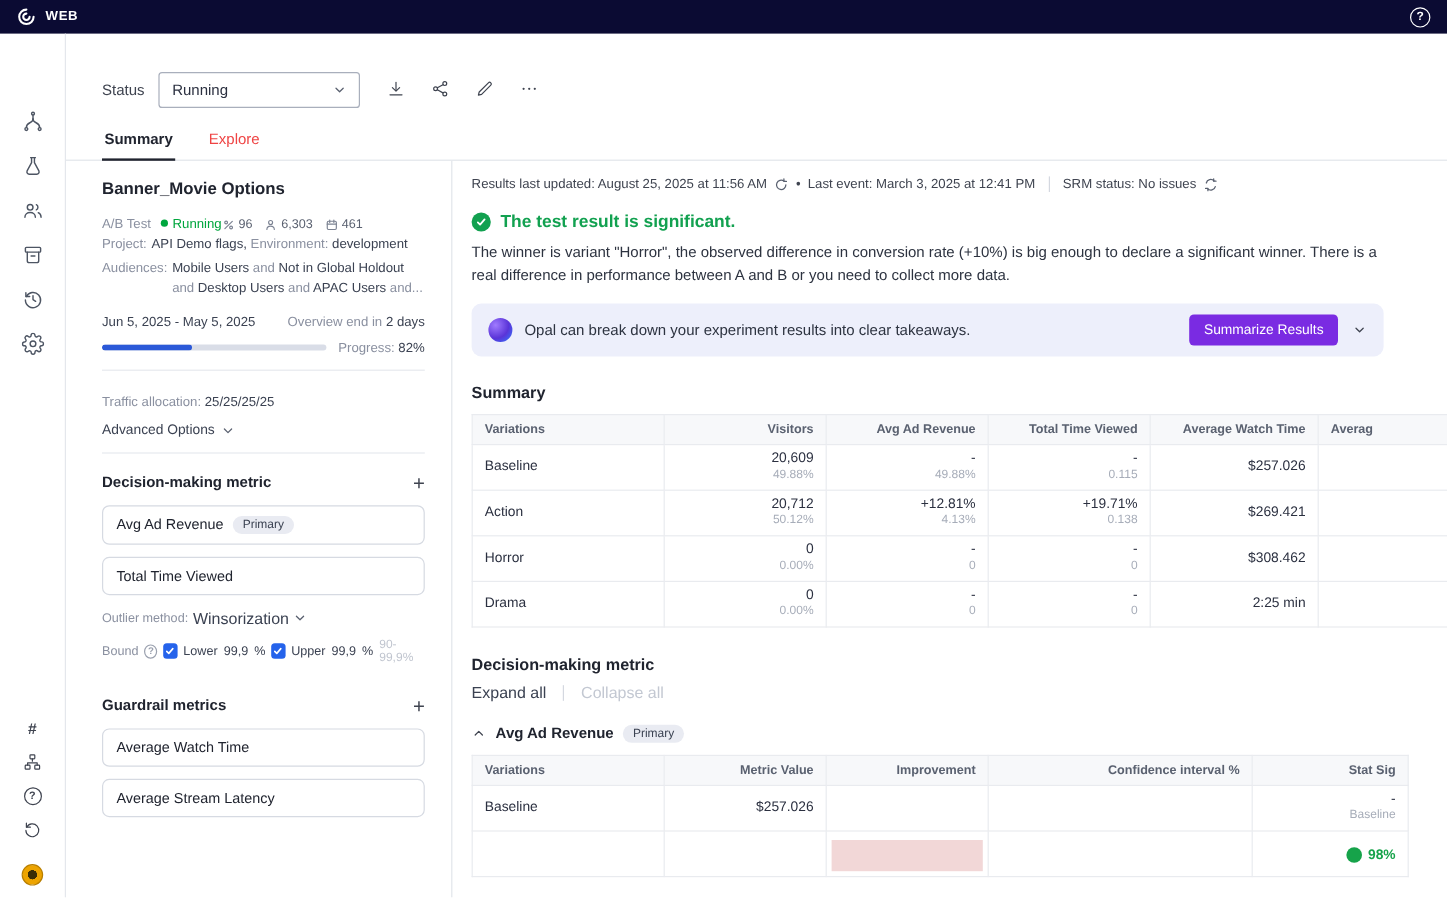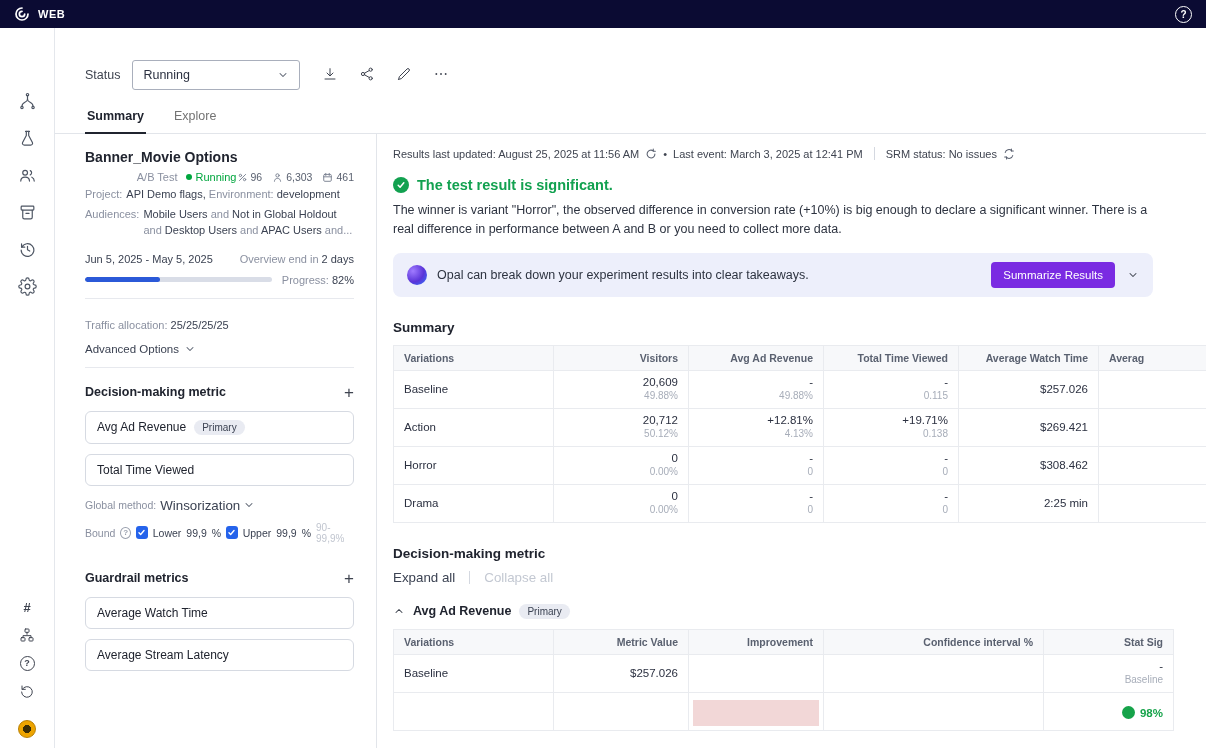--- a/index.html
+++ b/index.html
@@ -37,29 +37,29 @@
   .back-link{display:inline-flex;gap:5px;align-items:center;color:#2563eb;font-size:12px;margin-top:4px}
   .page-title{font-size:26px;font-weight:400;color:#252a3a;margin-top:6px}
   .page-desc{font-size:10.5px;color:#4a5160;margin-top:6px}
   .hdr-right{display:flex;align-items:center;gap:12px;margin-top:16px}
   .status-label{font-size:12.5px;color:#3f4450}
   .select{width:168px;height:30px;border:1px solid #a9afbc;border-radius:3px;display:flex;align-items:center;
     justify-content:space-between;padding:0 10px;font-size:12.5px;color:#2b3040;background:#fff}
   .hdr-icons{display:flex;gap:21px;margin-left:10px;align-items:center}
 
   .tabs{display:flex;gap:26px;padding:0 30px;margin-top:13px;border-bottom:1px solid #e2e5ea}
-  .tab{font-size:12.5px;color:#737373;padding:6px 2px 9px}
+  .tab{font-size:12.5px;color:#ef4444;padding:6px 2px 9px}
   .tab.active{font-weight:700;color:#20242f;border-bottom:2px solid #20242f;margin-bottom:-1px}
 
   .content{flex:1;display:flex;min-height:0;padding-left:30px}
 
   
   .exp-panel{width:292px;padding:15px 22px 0 0;border-right:1px solid #e2e5ea;flex-shrink:0;font-size:11px}
   .exp-name{font-size:14px;font-weight:700;color:#20242f}
-  .exp-meta{display:flex;justify-content:flex-end;align-items:center;margin-top:6px}
+  .exp-meta{display:flex;justify-content:flex-start;align-items:center;margin-top:16px}
   .lite{color:#8a90a0}.dark{color:#3b4252}
   .run-dot{display:inline-block;width:6px;height:6px;border-radius:50%;background:#00a63e;margin:0 4px 1px 8px}
   .run-txt{color:#00a63e}
   .exp-stats{display:flex;gap:10px;align-items:center;color:#5a6170;font-size:10.5px}
   .stat{display:inline-flex;align-items:center;gap:3px}
   .kv{margin-top:4px;display:flex;line-height:1.45}
   .kv .k{color:#8a90a0;white-space:nowrap;margin-right:4px}
   .kv:first-of-type{margin-top:12px}
   .dates-row{display:flex;justify-content:space-between;margin-top:14px}
   .progress-row{display:flex;align-items:center;gap:10px;margin-top:9px}
@@ -320,21 +320,21 @@
         </div>
         <div class="mcard">
           <span>Avg Ad Revenue</span>
           <span class="badge">Primary</span>
         </div>
         <div class="mcard">
           <span>Total Time Viewed</span>
         </div>
 
         <div class="outlier">
-          <span class="lite">Global method:</span>
+          <span class="lite">Outlier method:</span>
           <button style="display:inline-flex;align-items:center;gap:3px">
             <span class="dark">Winsorization</span>
             <svg class="mini-ic" viewBox="0 0 16 16">
                 <path d="m4 6 4 4 4-4"></path>
               </svg>
           </button>
         </div>
         <div class="bound">
           <span class="lite">Bound</span>
           <span class="info-dot">?</span>

